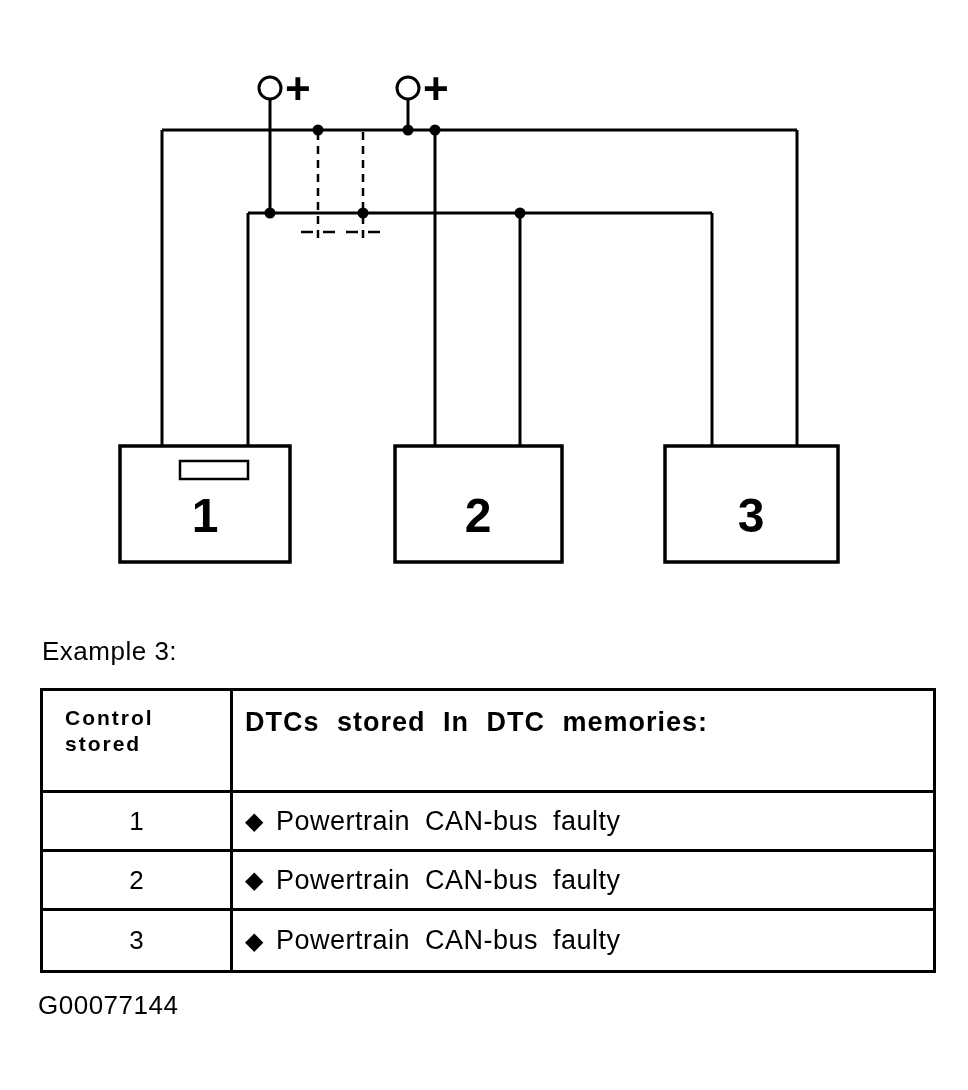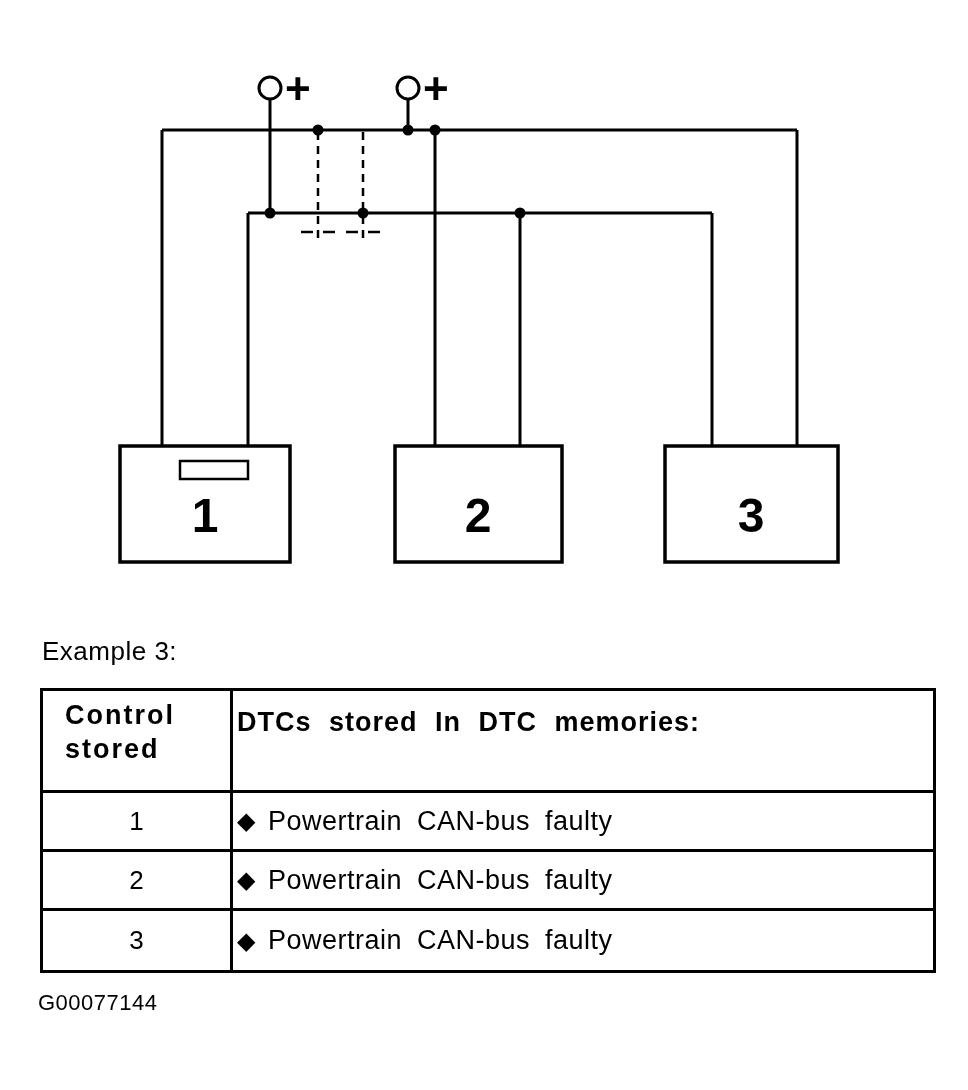--- a/index.html
+++ b/index.html
@@ -55,48 +55,48 @@
     border-right: 3px solid #000;
     display: flex;
     align-items: center;
     justify-content: center;
     font-size: 26px;
   }
   .t-row.header .t-col1 {
     flex-direction: column;
     align-items: flex-start;
     justify-content: flex-start;
-    padding: 8px 0 0 22px;
+    padding: 14px 0 0 22px;
     font-weight: bold;
-    font-size: 27px;
+    font-size: 21px;
     line-height: 1.25;
     letter-spacing: 2px;
   }
   .t-col2 {
     flex: 1;
     display: flex;
     align-items: center;
-    padding-left: 4px;
+    padding-left: 12px;
     font-size: 27px;
     text-align: center;
   }
   .t-row.header .t-col2 {
     align-items: flex-start;
     padding-top: 16px;
     font-weight: bold;
     word-spacing: 9px;
     letter-spacing: 1px;
   }
   .dtc-cell { word-spacing: 7px; letter-spacing: 0.5px; }
   .dtc-bullet { margin-right: 12px; font-size: 24px; }
   #figure-id {
     position: absolute;
     left: 38px;
     top: 990px;
-    font-size: 22px;
+    font-size: 26px;
     letter-spacing: 0.5px;
   }
 </style>
 </head>
 <body>
 
 <div id="page">
 
   <svg id="wiring-diagram" viewBox="0 0 968 605">
     <g stroke="#000000" stroke-width="3" fill="none">

